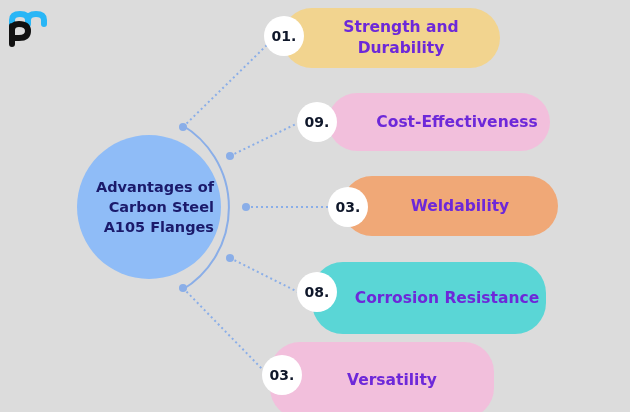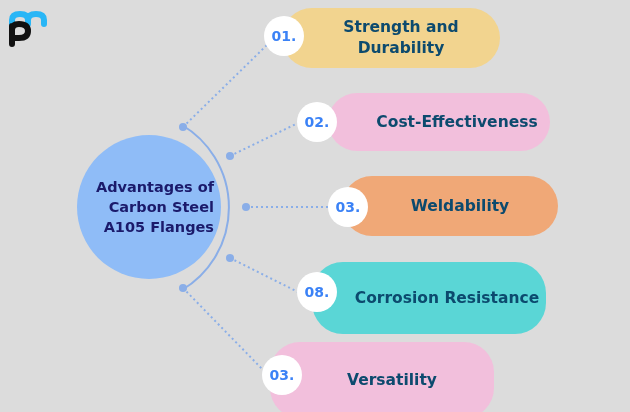--- a/index.html
+++ b/index.html
@@ -4,23 +4,23 @@
 <style>
   html, body { margin:0; padding:0; }
   body { width:630px; height:412px; background:#dcdcdc; position:relative; overflow:hidden;
          font-family:"DejaVu Sans", sans-serif; }
   .logo { position:absolute; left:8px; top:10px; width:50px; height:38px; }
   svg.lines { position:absolute; left:0; top:0; }
   .center { position:absolute; left:77px; top:135px; width:144px; height:144px; border-radius:50%;
             background:#8fbcf7; display:flex; align-items:center; justify-content:center; text-align:right; }
   .center-text { font-weight:bold; font-size:14.5px; line-height:20px; color:#1b1a6b; width:130px; }
   .pill { position:absolute; height:58px; border-radius:29px; display:flex; align-items:center; justify-content:center;
-          color:#0c4a6e; font-weight:bold; font-size:15.5px; text-align:center; line-height:21px; }
+          color:#6d28d9; font-weight:bold; font-size:15.5px; text-align:center; line-height:21px; }
   .num { position:absolute; width:40px; height:40px; border-radius:50%; background:#ffffff;
-         display:flex; align-items:center; justify-content:center; color:#3b82f6; font-weight:bold; font-size:14px; }
+         display:flex; align-items:center; justify-content:center; color:#0f172a; font-weight:bold; font-size:14px; }
 </style>
 </head>
 <body>
 
 <div class="logo">
   <svg width="50" height="38" viewBox="0 0 50 38">
     <path d="M4 18 V10 Q4 4 12 4 Q20 4 20 10 V14 M20 10 Q20 4 28 4 Q36 4 36 10 V14" fill="none" stroke="#29b6f6" stroke-width="6" stroke-linecap="round"></path>
     <path d="M4 16 V34 M4 20 Q4 14 11 14 Q20 14 20 21 Q20 28 11 28 L4 28" fill="none" stroke="#111" stroke-width="6" stroke-linecap="round"></path>
   </svg>
 </div>
@@ -48,21 +48,21 @@
 </div>
 
 <div class="pill" style="left:282px; top:8px; width:218px; height:60px; border-radius:30px; background:#f2d48f; padding-left:20px; box-sizing:border-box;">
   <span style="width:140px;">Strength and Durability</span>
 </div>
 <div class="num" style="left:264px; top:16px;">01.</div>
 
 <div class="pill" style="left:328px; top:93px; width:222px; background:#f2bfdc; padding-left:36px; box-sizing:border-box;">
   <span>Cost-Effectiveness</span>
 </div>
-<div class="num" style="left:297px; top:102px;">02.</div>
+<div class="num" style="left:297px; top:102px;">09.</div>
 
 <div class="pill" style="left:342px; top:176px; width:216px; height:60px; border-radius:30px; background:#f0a877; padding-left:20px; box-sizing:border-box;">
   <span>Weldability</span>
 </div>
 <div class="num" style="left:328px; top:187px;">03.</div>
 
 <div class="pill" style="left:312px; top:262px; width:234px; height:72px; border-radius:31px; background:#5ad6d6; padding-left:36px; box-sizing:border-box;">
   <span>Corrosion Resistance</span>
 </div>
 <div class="num" style="left:297px; top:272px;">08.</div>

